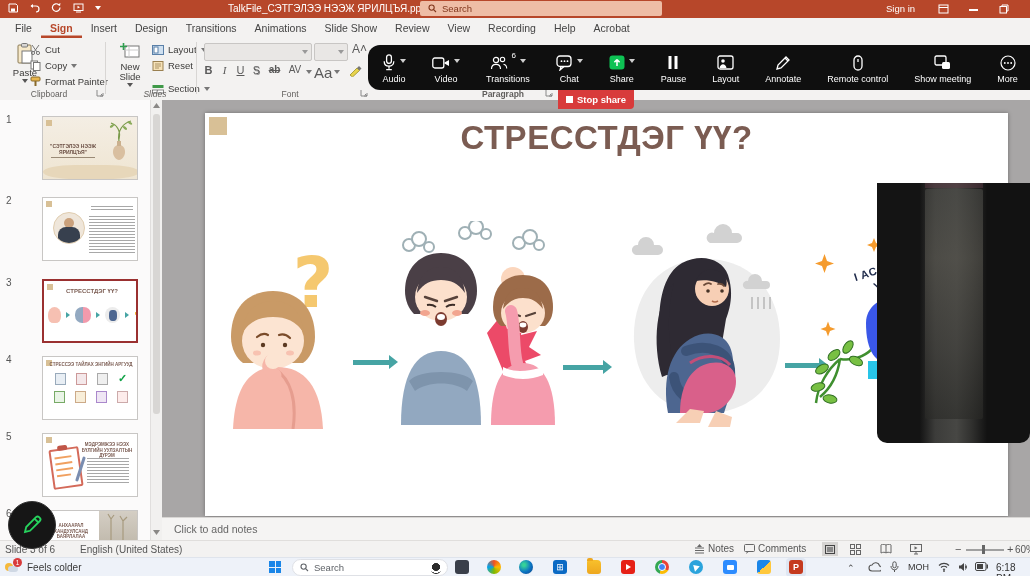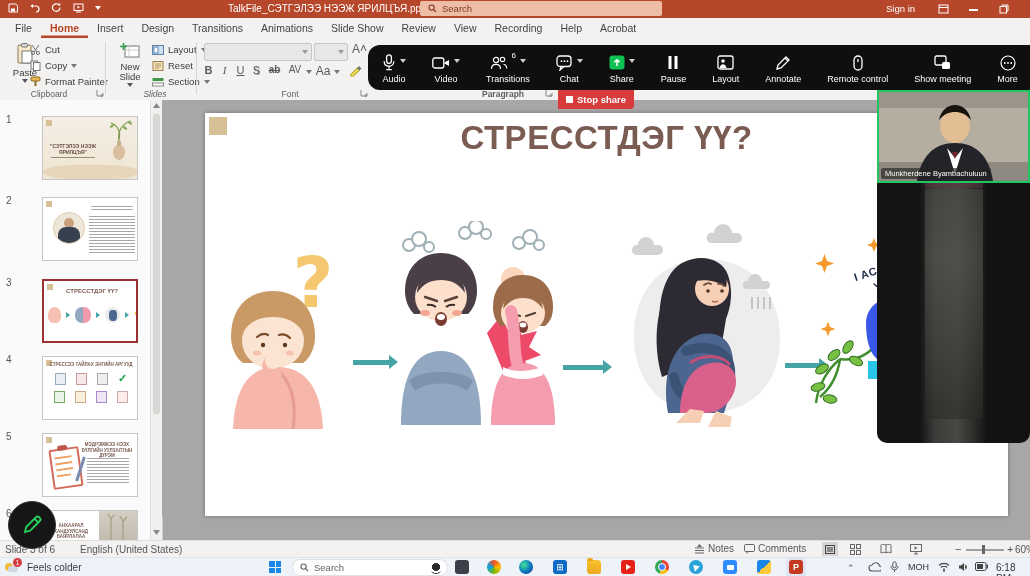--- a/index.html
+++ b/index.html
@@ -110,21 +110,21 @@
       </svg>
     <div class="abs" style="left:969px;top:9px;width:9px;height:1.5px;background:#fff;"></div>
     <svg class="abs" style="left:999px;top:4px;" width="10" height="10" viewBox="0 0 10 10">
         <rect x="1" y="2.5" width="6.5" height="6.5" fill="none" stroke="#fff" stroke-width="1"></rect>
         <path d="M3 2.5V1h6v6H7.5" fill="none" stroke="#fff" stroke-width="1"></path>
       </svg>
   </div>
 
   <div class="menubar">
     <span class="mtab">File</span>
-    <span class="mtab active">Home</span>
+    <span class="mtab active">Sign</span>
     <span class="mtab">Insert</span>
     <span class="mtab">Design</span>
     <span class="mtab">Transitions</span>
     <span class="mtab">Animations</span>
     <span class="mtab">Slide Show</span>
     <span class="mtab">Review</span>
     <span class="mtab">View</span>
     <span class="mtab">Recording</span>
     <span class="mtab">Help</span>
     <span class="mtab">Acrobat</span>
@@ -193,21 +193,21 @@
       <span>Layout</span>
       <span class="chev" style="color:#777;"></span>
     </div>
     <div class="rsm" style="left:152px;top:22px;">
       <svg width="12" height="10" viewBox="0 0 12 10">
           <rect x="1" y="0.5" width="10" height="9" fill="#f6e2b8" stroke="#9a8050"></rect>
           <path d="M3 3h6M3 5h6M3 7h4" stroke="#9a8050" stroke-width="0.8"></path>
         </svg>
       <span>Reset</span>
     </div>
-    <div class="rsm" style="left:152px;top:38px;">
+    <div class="rsm" style="left:152px;top:45px;">
       <svg width="12" height="10" viewBox="0 0 12 10">
           <rect x="0.5" y="1" width="11" height="3" fill="#3f9948"></rect>
           <rect x="0.5" y="6" width="11" height="3" fill="#fff" stroke="#888"></rect>
         </svg>
       <span>Section</span>
       <span class="chev" style="color:#777;"></span>
     </div>
     <span class="rlabel" style="left:120px;width:70px;font-style:italic;">Slides</span>
     <div class="rdiv" style="left:196px;"></div>
 
@@ -218,21 +218,21 @@
         <span class="chev" style="color:#999;position:absolute;right:3px;top:6px;"></span>
       </div>
     <span class="abs" style="left:352px;top:4px;font-size:12px;color:#5a5a5a;">A˄</span>
     <span class="fbtn abs" style="left:202px;top:26px;width:13px;font-weight:bold;">B</span>
     <span class="fbtn abs" style="left:218px;top:26px;width:13px;font-style:italic;font-family:'Liberation Serif',serif;">I</span>
     <span class="fbtn abs" style="left:234px;top:26px;width:13px;text-decoration:underline;">U</span>
     <span class="fbtn abs" style="left:250px;top:26px;width:13px;text-shadow:0.5px 0.5px #999;">S</span>
     <span class="fbtn abs" style="left:266px;top:26px;width:17px;text-decoration:line-through;font-size:10px;font-weight:bold;">ab</span>
     <span class="fbtn abs" style="left:286px;top:26px;width:18px;font-size:10px;">AV</span>
     <span class="chev abs" style="left:306px;top:32px;color:#777;"></span>
-    <span class="fbtn abs" style="left:314px;top:26px;width:18px;font-size:12px;">Aa</span>
+    <span class="fbtn abs" style="left:314px;top:26px;width:18px;font-size:15px;">Aa</span>
     <span class="chev abs" style="left:334px;top:32px;color:#777;"></span>
     <svg class="abs" style="left:348px;top:26px;" width="14" height="13" viewBox="0 0 14 13">
         <path d="M2 11 9 4l2.5 2.5L4.5 13z" fill="#e8d44d" stroke="#998f2a" stroke-width="0.8"></path>
         <path d="M9 4l2-2 2.5 2.5-2 2z" fill="#777"></path>
       </svg>
     <span class="rlabel" style="left:255px;width:70px;">Font</span>
     <svg class="abs" style="left:360px;bottom:3px;" width="8" height="8" viewBox="0 0 8 8">
         <path d="M1 1v6h6M5 5l2 2M7 4v3h-3" fill="none" stroke="#888" stroke-width="1"></path>
       </svg>
 
@@ -575,20 +575,23 @@
         </g>
         <path d="M56 92c0-16 14-26 30-26 8 0 14 3 14 3v60s-8 4-18 4c-16 0-26-12-26-41z" fill="#3a57e8"></path>
         <path d="M58 130h42v18H58z" fill="#28c5e8"></path>
       </svg>
 
       <div class="abs" style="left:648px;top:150px;transform:rotate(-18deg);font-size:11px;font-weight:bold;color:#1e2a4a;letter-spacing:.5px;">I ACCEPT</div>
       <div class="abs" style="left:668px;top:164px;transform:rotate(-18deg);font-size:11px;font-weight:bold;color:#1e2a4a;">YOU!</div>
     </div>
   </div>
 
+  <div class="notesbar">
+    <span>Click to add notes</span>
+  </div>
 
   <div class="statusbar">
     <span class="abs" style="left:5px;top:3px;">Slide 3 of 6</span>
     <span class="abs" style="left:80px;top:3px;">English (United States)</span>
     <span class="abs" style="left:694px;top:2px;display:flex;align-items:center;gap:3px;">
       <svg width="11" height="10" viewBox="0 0 11 10">
           <path d="M1 4h9M1 6.5h9M1 9h9" stroke="#666" stroke-width="1"></path>
           <path d="M5.5 0 8 3H3z" fill="#666"></path>
         </svg>
       <span>Notes</span>
@@ -690,33 +693,20 @@
       </svg>
     <svg class="abs" style="left:975px;top:4px;" width="13" height="9" viewBox="0 0 13 9">
         <rect x="0.5" y="0.5" width="10.5" height="8" rx="1.5" fill="none" stroke="#444"></rect>
         <rect x="2" y="2" width="6" height="5" fill="#444"></rect>
         <rect x="11.5" y="2.5" width="1.5" height="4" fill="#444"></rect>
       </svg>
     <span class="abs" style="left:996px;top:4px;color:#333;">6:18 PM</span>
   </div>
 
   <div class="vpanel">
-    <div class="vid1">
-      <svg width="149" height="89" viewBox="0 0 149 89">
-        <rect width="149" height="89" fill="#b5ada0"></rect>
-        <rect width="149" height="16" fill="#9b948a"></rect>
-        <rect y="70" width="149" height="19" fill="#8f8a81"></rect>
-        <ellipse cx="76" cy="34" rx="15" ry="17" fill="#e3bd93"></ellipse>
-        <path d="M60 28c2-10 9-15 16-15s14 5 16 15c-5-6-10-8-16-8s-11 2-16 8z" fill="#17120e"></path>
-        <path d="M38 89c4-26 18-38 38-38s34 12 38 38z" fill="#23242a"></path>
-        <path d="M68 56l8 10 8-10-8 26z" fill="#fff"></path>
-        <path d="M73 60h6l-3 7z" fill="#7a2430"></path>
-      </svg>
-      <span class="vname">Munkherdene Byambachuluun</span>
-    </div>
     <div class="vid2">
       <div style="position:absolute;left:48px;top:6px;width:58px;height:230px;background:linear-gradient(#4a4a46 0%,#57554e 30%,#403f3b 70%,#2a2a27 100%);opacity:.6;border-radius:2px;"></div>
       <div style="position:absolute;left:48px;top:0;width:58px;height:5px;background:#5a3a44;opacity:.5;"></div>
     </div>
   </div>
 
   <div class="fab">
     <svg width="22" height="22" viewBox="0 0 22 22">
         <path d="M4 18l1.2-5L15 3.2a2.2 2.2 0 0 1 3.1 0l.7.7a2.2 2.2 0 0 1 0 3.1L9 16.8z" fill="none" stroke="#27d45e" stroke-width="1.8"></path>
         <path d="M13.5 4.7l3.8 3.8" stroke="#27d45e" stroke-width="1.8"></path>

